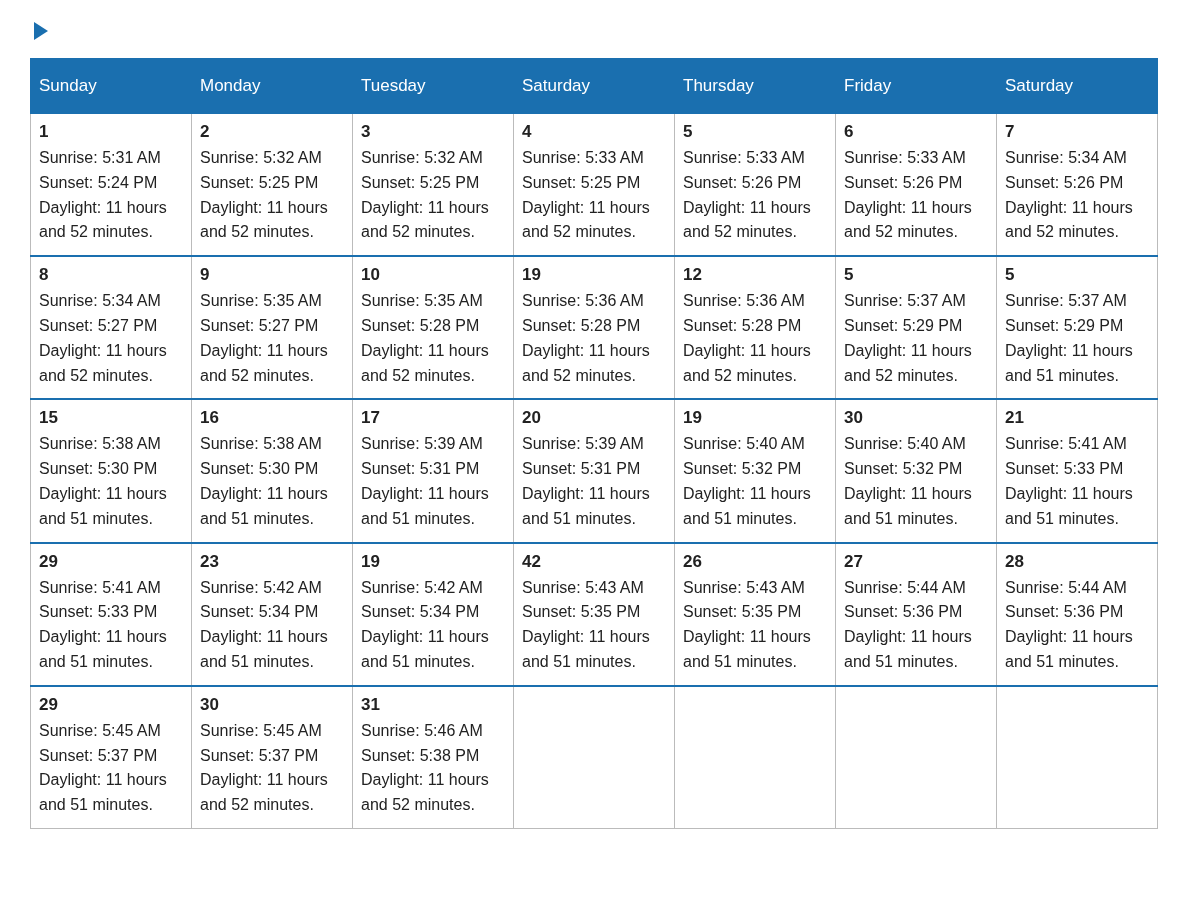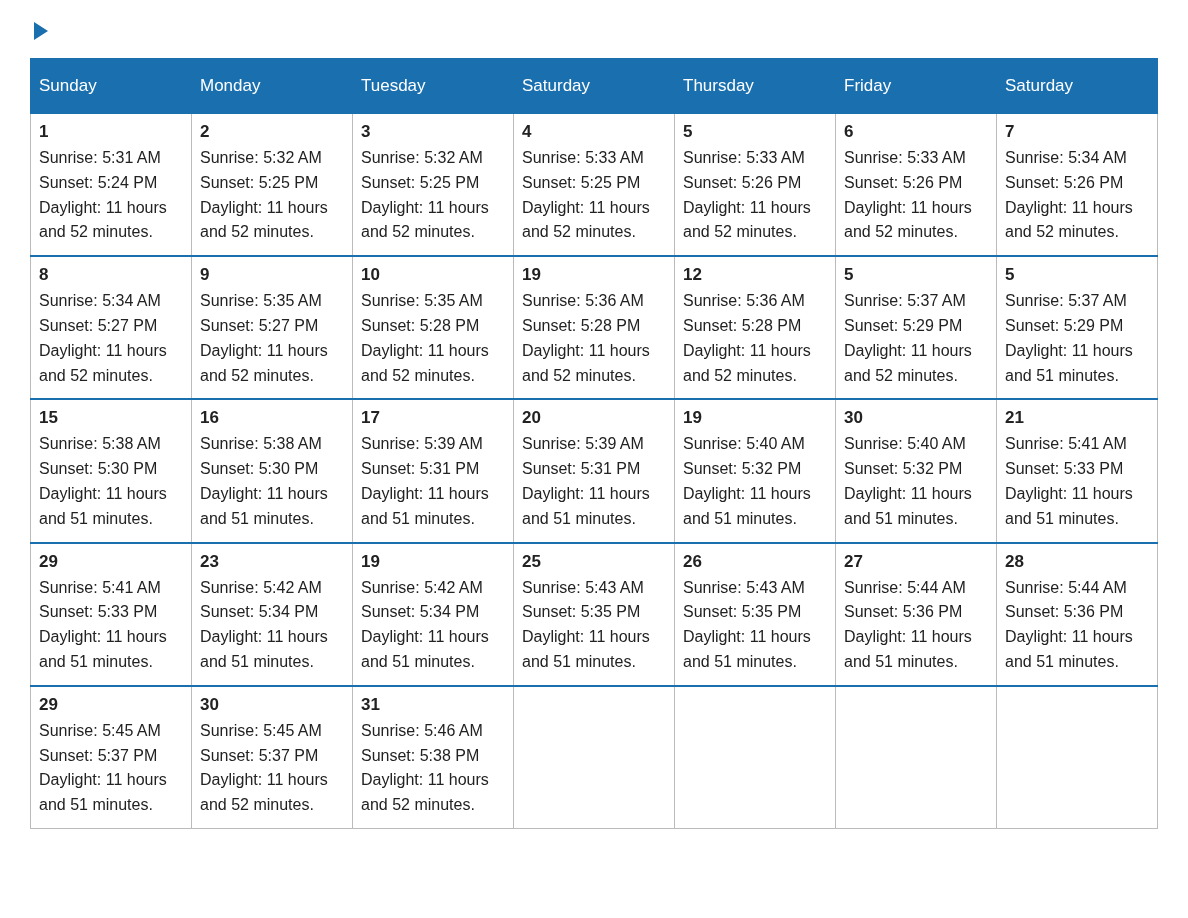--- a/index.html
+++ b/index.html
@@ -234,21 +234,21 @@
         </td>
         <td>
           <span class="day-number">23</span>
           <div class="day-info">Sunrise: 5:42 AM<br>Sunset: 5:34 PM<br>Daylight: 11 hours<br>and 51 minutes.</div>
         </td>
         <td>
           <span class="day-number">19</span>
           <div class="day-info">Sunrise: 5:42 AM<br>Sunset: 5:34 PM<br>Daylight: 11 hours<br>and 51 minutes.</div>
         </td>
         <td>
-          <span class="day-number">25</span>
+          <span class="day-number">42</span>
           <div class="day-info">Sunrise: 5:43 AM<br>Sunset: 5:35 PM<br>Daylight: 11 hours<br>and 51 minutes.</div>
         </td>
         <td>
           <span class="day-number">26</span>
           <div class="day-info">Sunrise: 5:43 AM<br>Sunset: 5:35 PM<br>Daylight: 11 hours<br>and 51 minutes.</div>
         </td>
         <td>
           <span class="day-number">27</span>
           <div class="day-info">Sunrise: 5:44 AM<br>Sunset: 5:36 PM<br>Daylight: 11 hours<br>and 51 minutes.</div>
         </td>

